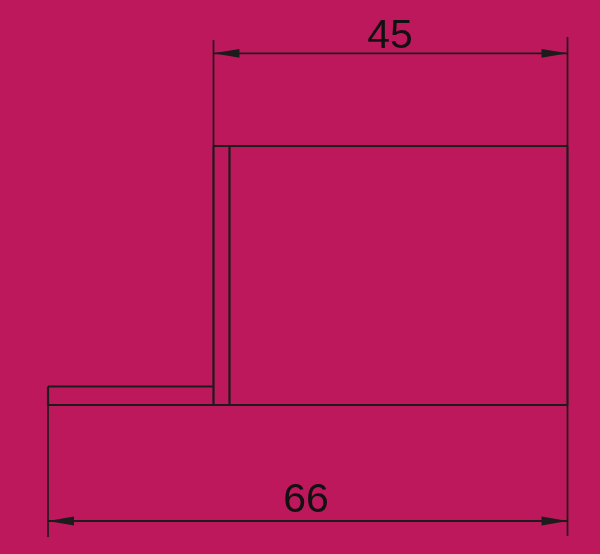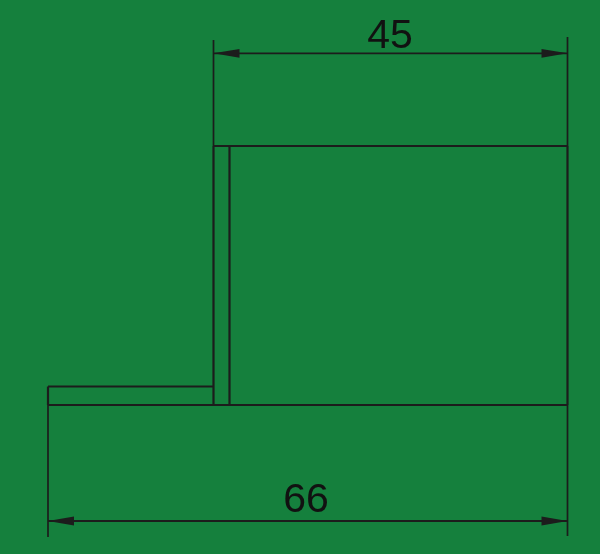--- a/index.html
+++ b/index.html
@@ -4,21 +4,21 @@
 <style>
   html, body {
     margin: 0;
     padding: 0;
     background: #ffffff;
   }
   .canvas {
     position: relative;
     width: 600px;
     height: 554px;
-    background: #15803d;
+    background: #be185d;
     overflow: hidden;
   }
   svg { display: block; }
   .obj {
     stroke: #1c1c1c;
     stroke-width: 2.2;
     fill: none;
     stroke-linecap: butt;
   }
   .ext {

